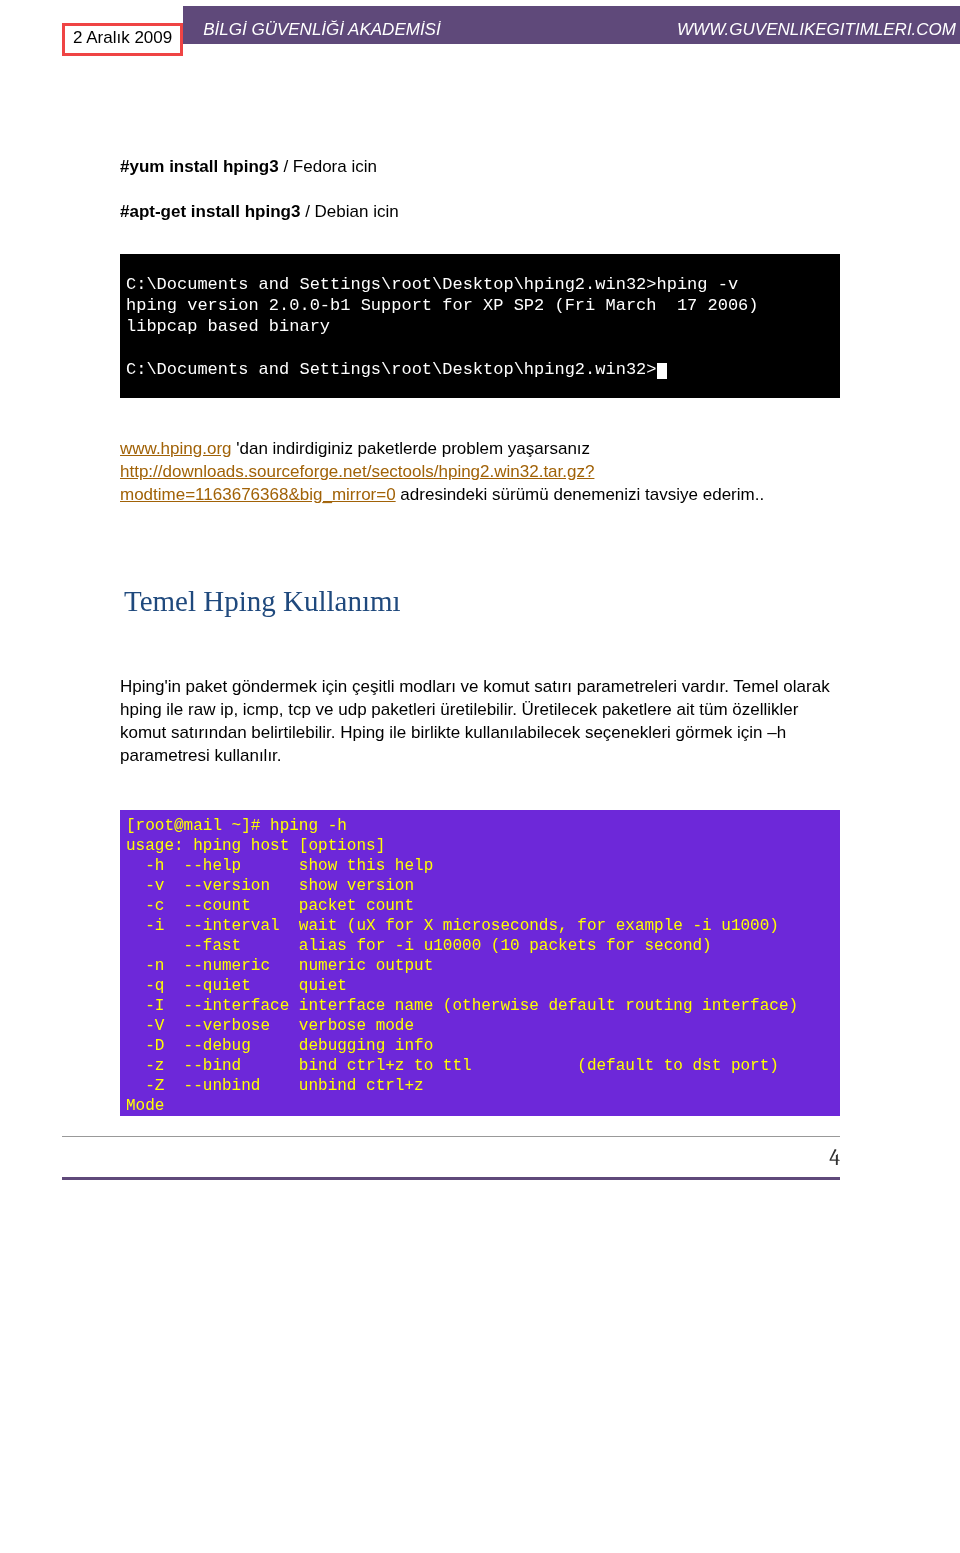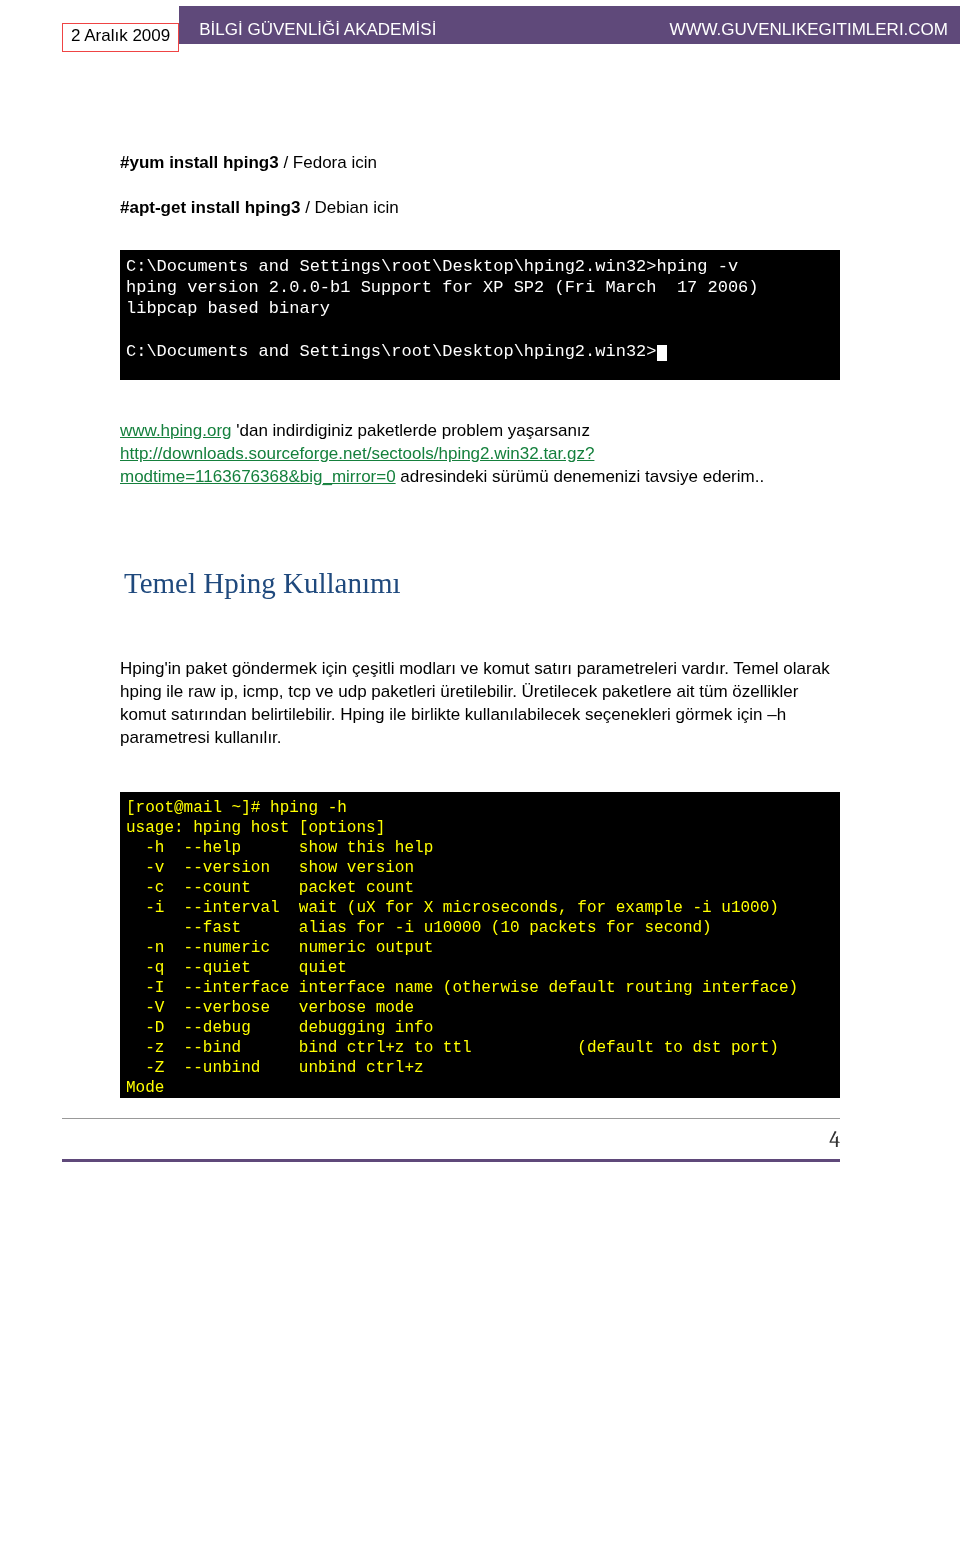--- a/index.html
+++ b/index.html
@@ -9,73 +9,74 @@
     background: #fff;
     width: 960px;
   }
   .header-row {
     display: flex;
     align-items: stretch;
     margin-left: 62px;
     margin-top: 6px;
   }
   .date-box {
-    border: 1px solid #ef4444;
+    border: 3px solid #ef4444;
     padding: 3px 8px 5px 8px;
     font-size: 17px;
     background: #fff;
     line-height: 1.1;
     display: flex;
     align-items: center;
     margin-top: 17px;
   }
   .purple-bar {
     background: #5F497A;
     flex: 1;
     color: #fff;
+    font-style: italic;
     font-size: 17px;
     display: flex;
     justify-content: space-between;
     align-items: flex-end;
-    padding: 6px 12px 4px 20px;
+    padding: 6px 4px 4px 20px;
     height: 28px;
   }
   .content {
     margin: 100px 120px 0 120px;
     font-size: 17px;
     line-height: 1.35;
   }
   .para { margin-bottom: 22px; }
   .bold { font-weight: 700; margin-top: 48px; }
   .terminal1 {
     background: #000;
     color: #fff;
     font-family: "Courier New", monospace;
     font-size: 17px;
-    padding: 6px 6px 18px 6px;
+    padding: 20px 6px 18px 6px;
     margin: 30px 0 40px 0;
     white-space: pre;
     line-height: 1.25;
   }
   .cursor {
     display: inline-block;
     width: 10px;
     height: 16px;
     background: #fff;
     vertical-align: text-bottom;
   }
-  .link { color: #15803d; text-decoration: underline; }
+  .link { color: #a16207; text-decoration: underline; }
   .heading {
     font-family: "Times New Roman", serif;
     color: #1F497D;
     font-size: 29px;
     margin: 75px 0 55px 4px;
   }
   .terminal2 {
-    background: #000000;
+    background: #6d28d9;
     color: #ffff00;
     font-family: "Courier New", monospace;
     font-size: 16px;
     padding: 6px 6px 0 6px;
     margin: 42px 0 0 0;
     white-space: pre;
     line-height: 1.25;
   }
   .footer-area {
     margin: 20px 120px 0 62px;

